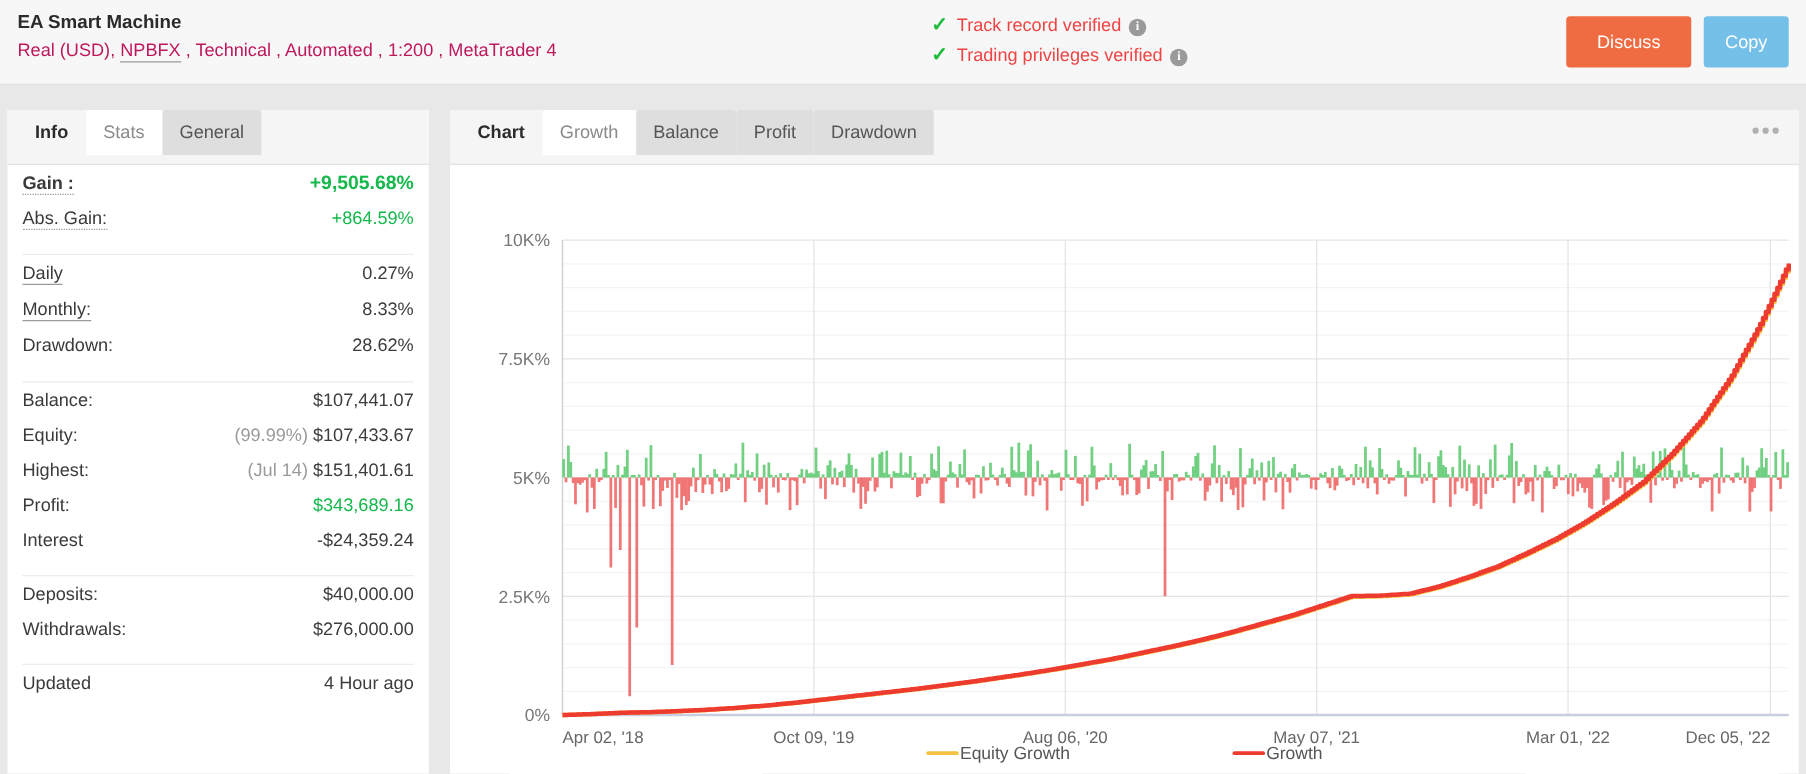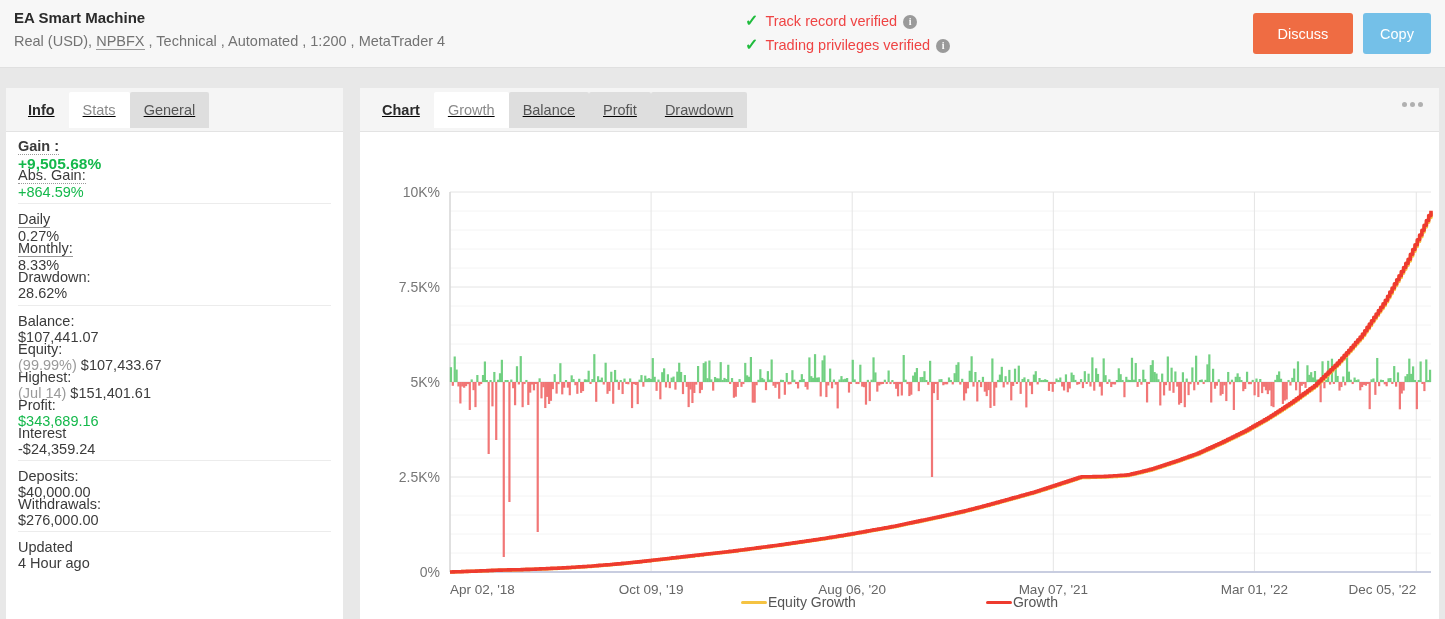--- a/index.html
+++ b/index.html
@@ -15,21 +15,21 @@
   .header {
     position: absolute; left: 0; top: 0; width: 1445px; height: 68px;
     background: #f7f7f7;
     border-bottom: 1px solid #e0e0e0;
   }
   .hdr-left { position: absolute; left: 14px; top: 8px; }
   .hdr-title {
     font-size: 15px; font-weight: bold; color: #2b2b2b; line-height: 20px;
   }
   .hdr-sub {
-    font-size: 14.5px; color: #737373; line-height: 22px; margin-top: 2px;
+    font-size: 14.5px; color: #be185d; line-height: 22px; margin-top: 2px;
     white-space: nowrap;
   }
   .hdr-sub .ul { border-bottom: 1px solid #9a9a9a; }
 
   .hdr-verif { position: absolute; left: 745px; top: 9px; }
   .v-row { display: flex; align-items: center; height: 24px; white-space: nowrap; }
   .v-check {
     color: #1fbc3d; font-size: 16px; font-weight: bold;
     margin-right: 7px; line-height: 1;
   }
@@ -54,39 +54,39 @@
   
   .card { position: absolute; background: #fff; }
   .left-card { left: 6px; top: 88px; width: 337px; height: 531px; }
   .right-card { left: 360px; top: 88px; width: 1079px; height: 531px; }
 
   
   .tabbar {
     position: relative; height: 44px; background: #f5f5f5;
     border-bottom: 1px solid #e3e3e3;
   }
-  .tabs { display: flex; align-items: center; height: 44px; padding-left: 8px; text-decoration: underline; }
+  .tabs { display: flex; align-items: flex-start; height: 44px; padding-left: 8px; }
   .tab {
     font-size: 14.5px; padding: 0 14px; height: 36px; line-height: 36px;
     color: #555; cursor: pointer; border-radius: 2px 2px 0 0;
   }
   .tab.label-tab { font-weight: bold; color: #2b2b2b; background: transparent; cursor: default; }
   .tab.active { background: #ffffff; color: #8a8a8a; }
   .tab.inactive { background: #dedede; color: #555; }
   .dots {
     position: absolute; right: 16px; top: 14px;
     display: flex; gap: 3px; cursor: pointer;
   }
   .dots i { width: 5px; height: 5px; border-radius: 50%; background: #b0b0b0; display: block; }
 
   
   .stats { padding: 0 12px; }
   .srow {
     display: flex; align-items: baseline; justify-content: space-between;
-    height: 28px; font-size: 14.5px; color: #3c3c3c; flex-direction: column;
+    height: 28px; font-size: 14.5px; color: #3c3c3c;
   }
   .srow.tall { height: 29px; }
   .slabel { color: #3a3a3a; white-space: nowrap; }
   .slabel.dotted { border-bottom: 1px dotted #9a9a9a; }
   .slabel.solid { border-bottom: 1px solid #9a9a9a; }
   .slabel.bold { font-weight: bold; }
   .sval { text-align: right; white-space: nowrap; color: #3c3c3c; }
   .sval.green { color: #14b84b; font-weight: bold; }
   .sval.green-n { color: #14b84b; }
   .sval.bigbold { font-size: 15.5px; }

